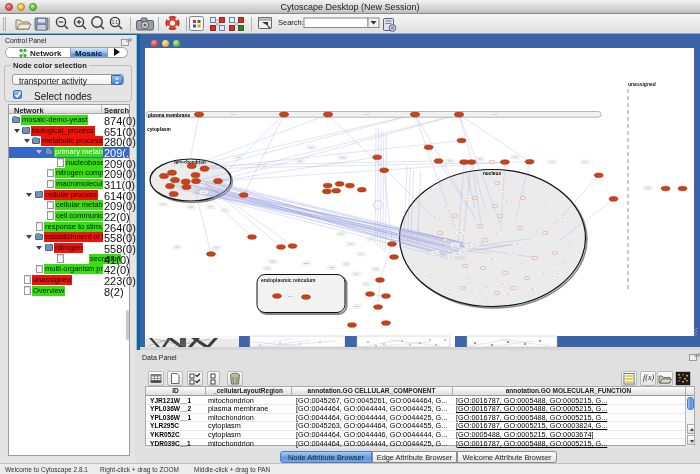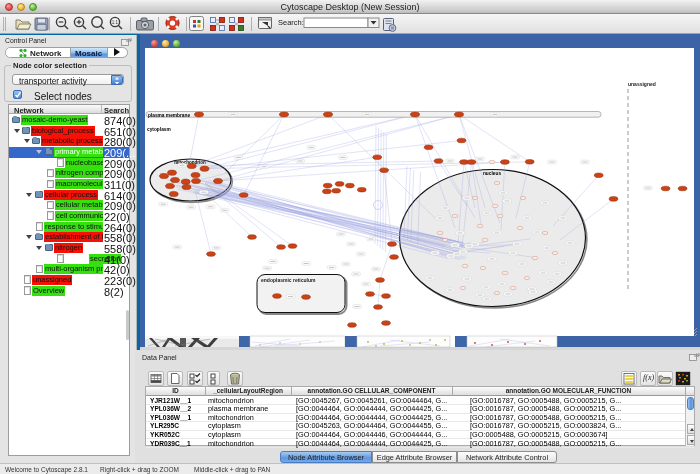--- a/index.html
+++ b/index.html
@@ -37,21 +37,21 @@
 #netcanvas { left:5px; top:14px; width:549px; height:286px; background:#fff; }
 
 #dpanel { left:135px; top:350px; width:565px; height:113px; background:#e0e0e0; }
 #dpanel .hdr { left:7px; top:3.5px; font-size:7px; color:#1a1a1a; }
 .dtoolbtn { position:absolute; top:21px; width:16px; height:15px; background:linear-gradient(#fcfcfc,#e3e3e3); border:1px solid #b9b9b9; border-radius:2px;}
 #dtable { left:10px; top:36px; width:550px; height:60px; background:#fff; border:1px solid #aaa; font-size:7.3px;}
 .drow { position:absolute; left:0; width:100%; height:8.6px; line-height:8.6px; border-bottom:0.5px solid #e9e9e9; white-space:nowrap;}
 .c1 { position:absolute; left:4px; font-weight:bold; font-size:6.6px; }
 .c2 { position:absolute; left:62px; }
 .c3 { position:absolute; left:150px; }
-.c4 { position:absolute; left:324px; }
+.c4 { position:absolute; left:310px;text-decoration:underline; }
 
 .btab { position:absolute; top:0; height:12px; line-height:12px; font-size:7.4px; color:#222; text-align:center; border:1px solid #8d8d8d; background:linear-gradient(#fdfdfd,#e3e3e3); }
 
 #statusbar { left:0; top:463px; width:700px; height:11px; background:#ececec; border-top:1px solid #c0c0c0; font-size:6.5px; color:#333; }
 </style>
 </head>
 <body>
 <div id="app">
 
   <div id="titlebar" class="abs">
@@ -881,21 +881,21 @@
             <div style="position:absolute;left:2px;top:3px;width:0;height:0;border-left:2.5px solid transparent;border-right:2.5px solid transparent;border-bottom:3.5px solid #444;"></div>
           </div>
         <div class="abs" style="left:0.5px;top:39px;width:8px;height:10px;background:linear-gradient(#fff,#ddd);border:0.5px solid #aaa;">
             <div style="position:absolute;left:2px;top:3.5px;width:0;height:0;border-left:2.5px solid transparent;border-right:2.5px solid transparent;border-top:3.5px solid #444;"></div>
           </div>
       </div>
     </div>
 
     <div class="btab" style="left:145px;top:101px;width:92px;background:linear-gradient(#a9cbf0,#5e96de 60%,#7aa9e6);border-radius:3px 0 0 3px;border-color:#4a7ec2;">Node Attribute Browser</div>
     <div class="btab" style="left:237px;top:101px;width:85px;">Edge Attribute Browser</div>
-    <div class="btab" style="left:322px;top:101px;width:100px;border-radius:0 3px 3px 0;">Network Attribute Control</div>
+    <div class="btab" style="left:322px;top:101px;width:100px;border-radius:0 3px 3px 0;">Welcome Attribute Browser</div>
   </div>
 
   <div id="statusbar" class="abs">
     <span class="abs" style="left:5px;top:2px;">Welcome to Cytoscape 2.8.1</span>
     <span class="abs" style="left:100px;top:2px;">Right-click + drag to ZOOM</span>
     <span class="abs" style="left:194px;top:2px;">Middle-click + drag to PAN</span>
   </div>
 </div>
 
 </body></html>

